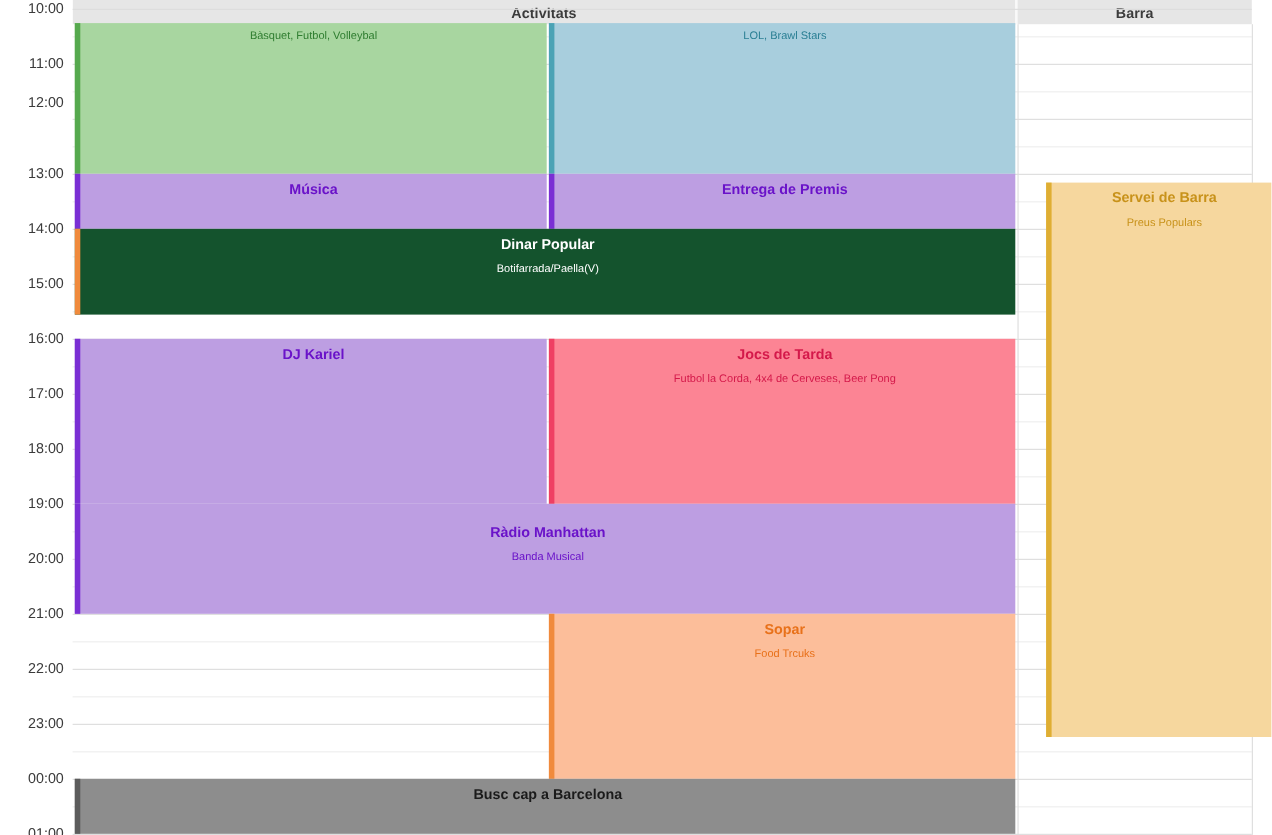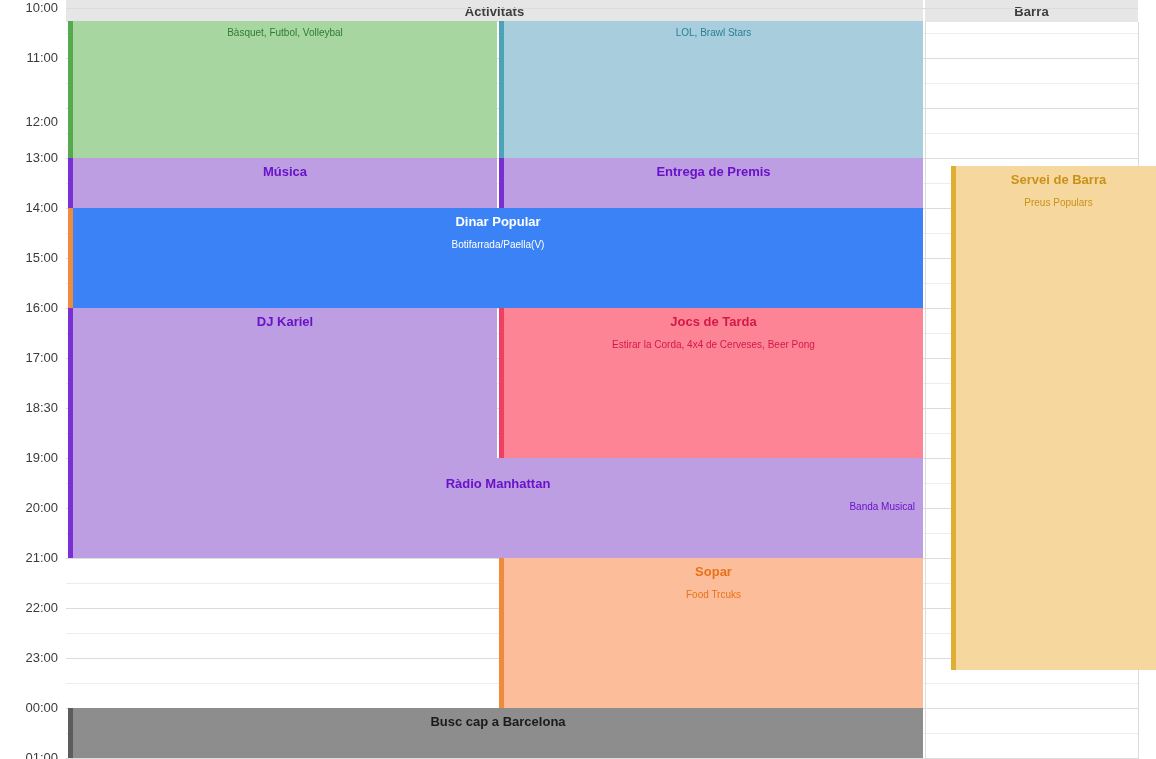--- a/index.html
+++ b/index.html
@@ -118,27 +118,27 @@
 <div id="app">
 
   <div class="header-row">
     <div class="header-cell header-activitats">Activitats</div>
     <div class="header-cell header-barra">Barra</div>
   </div>
 
   <div class="time-gutter" id="time-gutter">
       <div class="time-label" style="top: 1px;">10:00</div>
       <div class="time-label" style="top: 51px;">11:00</div>
-      <div class="time-label" style="top: 115px;">12:00</div>
+      <div class="time-label" style="top: 86px;">12:00</div>
       <div class="time-label" style="top: 151px;">13:00</div>
       <div class="time-label" style="top: 201px; margin-left: 10px;">14:00</div>
       <div class="time-label" style="top: 251px;">15:00</div>
       <div class="time-label" style="top: 301px; text-align: right;">16:00</div>
       <div class="time-label" style="top: 351px;">17:00</div>
-      <div class="time-label" style="top: 401px;">18:30</div>
+      <div class="time-label" style="top: 401px;">18:00</div>
       <div class="time-label" style="top: 451px;">19:00</div>
       <div class="time-label" style="top: 501px;">20:00</div>
       <div class="time-label" style="top: 551px;">21:00</div>
       <div class="time-label" style="top: 601px;">22:00</div>
       <div class="time-label" style="top: 651px;">23:00</div>
       <div class="time-label" style="top: 701px;">00:00</div>
       <div class="time-label" style="top: 751px;">01:00</div>
     </div>
 
   <div class="grid" id="grid">
@@ -180,34 +180,34 @@
       </div>
       <div class="event no-title" style="left: 433px; width: 424px; top: -1.5px; height: 137.5px; background: rgb(168, 206, 221); border-left-color: rgb(75, 163, 181);">
         <div class="subtitle" style="color: rgb(42, 127, 148);">LOL, Brawl Stars</div>
       </div>
       <div class="event" style="left: 2px; width: 429px; top: 136px; height: 50px; background: rgb(189, 158, 226); border-left-color: rgb(122, 47, 212);">
         <div class="title" style="color: rgb(106, 18, 201);">Música</div>
       </div>
       <div class="event" style="left: 433px; width: 424px; top: 136px; height: 50px; background: rgb(189, 158, 226); border-left-color: rgb(122, 47, 212);">
         <div class="title" style="color: rgb(106, 18, 201);">Entrega de Premis</div>
       </div>
-      <div class="event" style="left: 2px; width: 855px; top: 186px; height: 100px; background: #3b82f6; border-left-color: rgb(240, 138, 60);">
+      <div class="event" style="left: 2px; width: 855px; top: 186px; height: 78px; background: #14532d; border-left-color: rgb(240, 138, 60);">
         <div class="title" style="color: rgb(255, 255, 255);">Dinar Popular</div>
         <div class="subtitle" style="color: rgb(255, 255, 255);">Botifarrada/Paella(V)</div>
       </div>
       <div class="event" style="left: 2px; width: 429px; top: 286px; height: 150px; background: rgb(189, 158, 226); border-left-color: rgb(122, 47, 212);">
         <div class="title" style="color: rgb(106, 18, 201);">DJ Kariel</div>
       </div>
       <div class="event" style="left: 433px; width: 424px; top: 286px; height: 150px; background: rgb(252, 132, 148); border-left-color: rgb(239, 63, 99);">
         <div class="title" style="color: rgb(212, 25, 74);">Jocs de Tarda</div>
-        <div class="subtitle" style="color: rgb(212, 25, 74);">Estirar la Corda, 4x4 de Cerveses, Beer Pong</div>
+        <div class="subtitle" style="color: rgb(212, 25, 74);">Futbol la Corda, 4x4 de Cerveses, Beer Pong</div>
       </div>
       <div class="event" style="left: 2px; width: 855px; top: 436px; height: 100px; background: rgb(189, 158, 226); border-left-color: rgb(122, 47, 212);">
         <div class="title" style="color: rgb(106, 18, 201); margin-top: 12px;">Ràdio Manhattan</div>
-        <div class="subtitle" style="color: rgb(106, 18, 201); text-align: right;">Banda Musical</div>
+        <div class="subtitle" style="color: rgb(106, 18, 201);">Banda Musical</div>
       </div>
       <div class="event" style="left: 433px; width: 424px; top: 536px; height: 150px; background: rgb(252, 190, 154); border-left-color: rgb(240, 138, 60);">
         <div class="title" style="color: rgb(232, 113, 26);">Sopar</div>
         <div class="subtitle" style="color: rgb(232, 113, 26);">Food Trcuks</div>
       </div>
       <div class="event" style="left: 2px; width: 855px; top: 686px; height: 50px; background: rgb(141, 141, 141); border-left-color: rgb(92, 92, 92);">
         <div class="title" style="color: rgb(27, 27, 27);">Busc cap a Barcelona</div>
       </div>
       <div class="event" style="left: 862px; width: 210px; top: 144px; height: 504.167px; background: rgb(246, 215, 158); border-left-color: rgb(223, 174, 51); margin-left: 23px;">
         <div class="title" style="color: rgb(200, 146, 26);">Servei de Barra</div>

